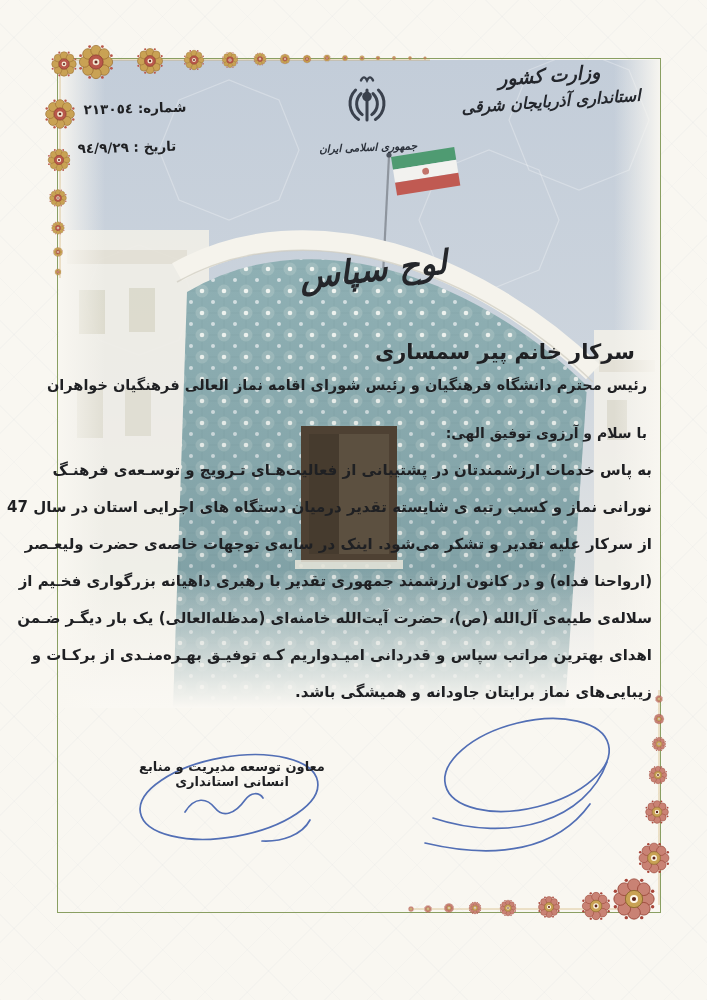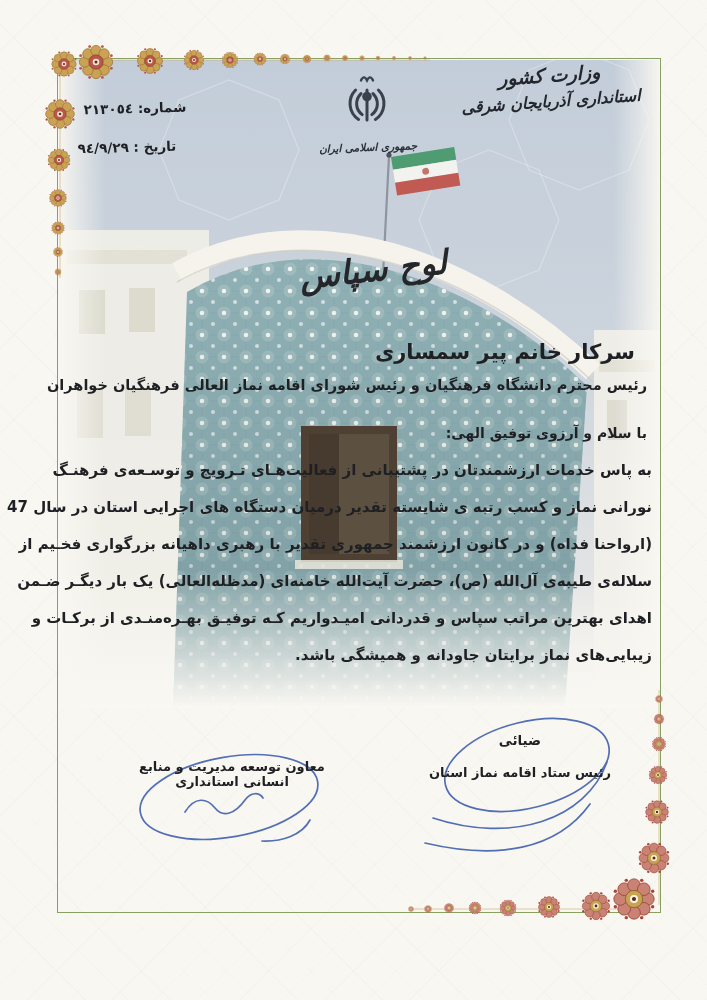--- a/index.html
+++ b/index.html
@@ -274,27 +274,24 @@
 
   <div class="txt title">لوح سپاس</div>
 
   <div class="txt recipient-name">سرکار خانم پیر سمساری</div>
   <div class="txt recipient-role">رئیس محترم دانشگاه فرهنگیان و رئیس شورای اقامه نماز العالی فرهنگیان خواهران</div>
   <div class="txt salutation">با سلام و آرزوی توفیق الهی:</div>
 
   <div class="txt body-text">
     <div class="body-line">به پاس خدمات ارزشمندتان در پشتیبانی از فعالیت‌هـای تـرویج و توسـعه‌ی فرهنـگ</div>
     <div class="body-line">نورانی نماز و کسب رتبه ی شایسته تقدیر درمیان دستگاه های اجرایی استان در سال 47</div>
+    <div class="body-line">از سرکار علیه تقدیر و تشکر می‌شود. اینک در سایه‌ی توجهات خاصه‌ی حضرت ولیعـصر</div>
     <div class="body-line">(ارواحنا فداه) و در کانون ارزشمند جمهوری تقدیر با رهبری داهیانه بزرگواری فخـیم از</div>
     <div class="body-line">سلاله‌ی طیبه‌ی آل‌الله (ص)، حضرت آیت‌الله خامنه‌ای (مدظله‌العالی) یک بار دیگـر ضـمن</div>
     <div class="body-line">اهدای بهترین مراتب سپاس و قدردانی امیـدواریم کـه توفیـق بهـره‌منـدی از برکـات و</div>
     <div class="body-line last">زیبایی‌های نماز برایتان جاودانه و همیشگی باشد.</div>
   </div>
 
-  <div class="sig sig-right">
-    <div class="name">ضیائی</div>
-    <div class="role">رئیس ستاد اقامه نماز استان</div>
-  </div>
   <div class="sig sig-left">
     <div class="role">معاون توسعه مدیریت و منابع انسانی استانداری</div>
   </div>
 
 </div>
 
 </body></html>

